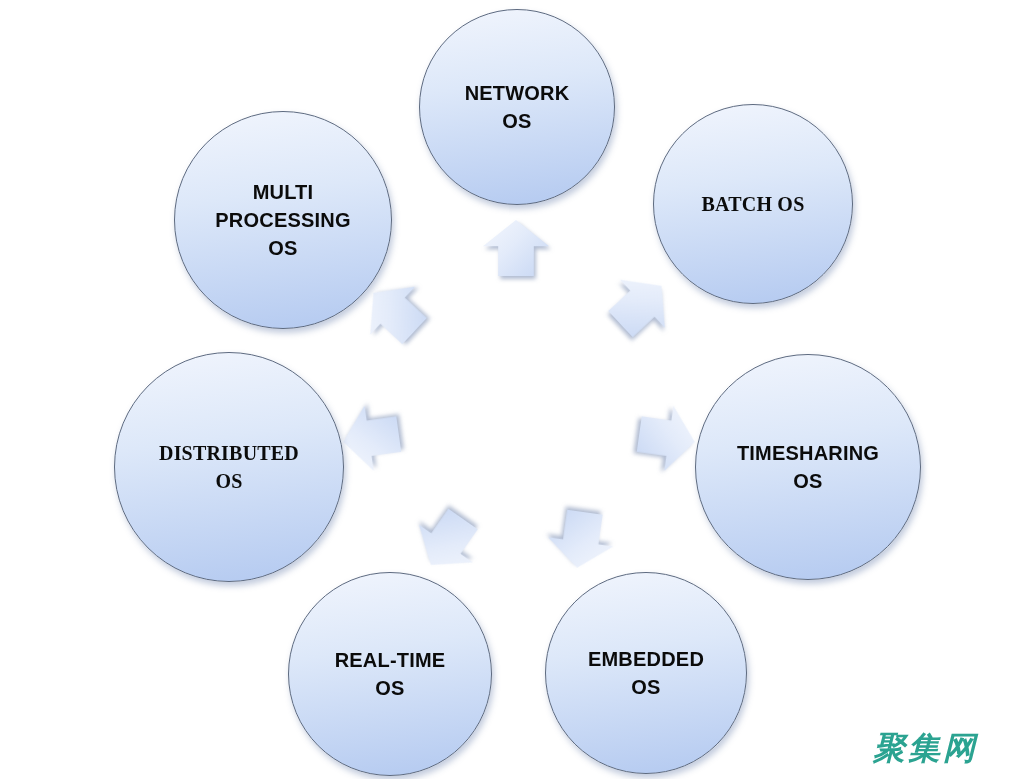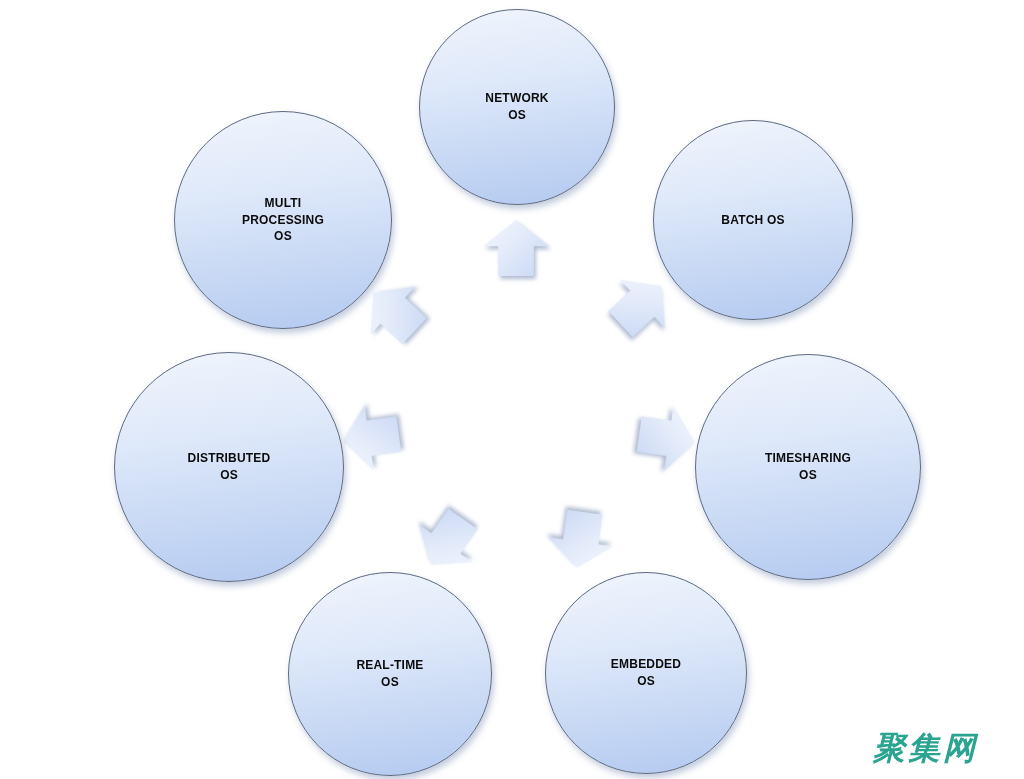--- a/index.html
+++ b/index.html
@@ -24,37 +24,37 @@
     box-shadow: 2px 4px 6px rgba(120, 140, 180, 0.45);
     display: flex;
     align-items: center;
     justify-content: center;
     text-align: center;
   }
   .node-label {
     white-space: pre-line;
     font-weight: bold;
     color: #0b0b0b;
-    font-size: 12px;
+    font-size: 20px;
     line-height: 1.4;
     letter-spacing: 0.2px;
   }
   .node-center {
     left: 385px; top: 268px;
     width: 264px; height: 264px;
     background: linear-gradient(172deg, #f2f6fe 0%, #dce7f9 35%, #a9c2ef 100%);
   }
   .node-center .node-label {
     font-size: 27px;
     line-height: 1.33;
   }
   .node-network      { left: 419px; top:   9px; width: 194px; height: 194px; }
   .node-multi        { left: 174px; top: 111px; width: 216px; height: 216px; }
-  .node-batch        { left: 653px; top: 120px; width: 198px; height: 198px; }
-  .node-distributed  { left: 114px; top: 352px; width: 228px; height: 228px; }
+  .node-batch        { left: 653px; top: 104px; width: 198px; height: 198px; font-family: Liberation Serif, serif; }
+  .node-distributed  { left: 114px; top: 352px; width: 228px; height: 228px; font-family: Liberation Serif, serif; }
   .node-timesharing  { left: 695px; top: 354px; width: 224px; height: 224px; }
   .node-realtime     { left: 288px; top: 572px; width: 202px; height: 202px; }
   .node-embedded     { left: 545px; top: 572px; width: 200px; height: 200px; }
 
   
   .arrow {
     position: absolute;
     width: 66px;
     height: 56px;
     filter: drop-shadow(2px 3px 2px rgba(110, 130, 170, 0.55));

